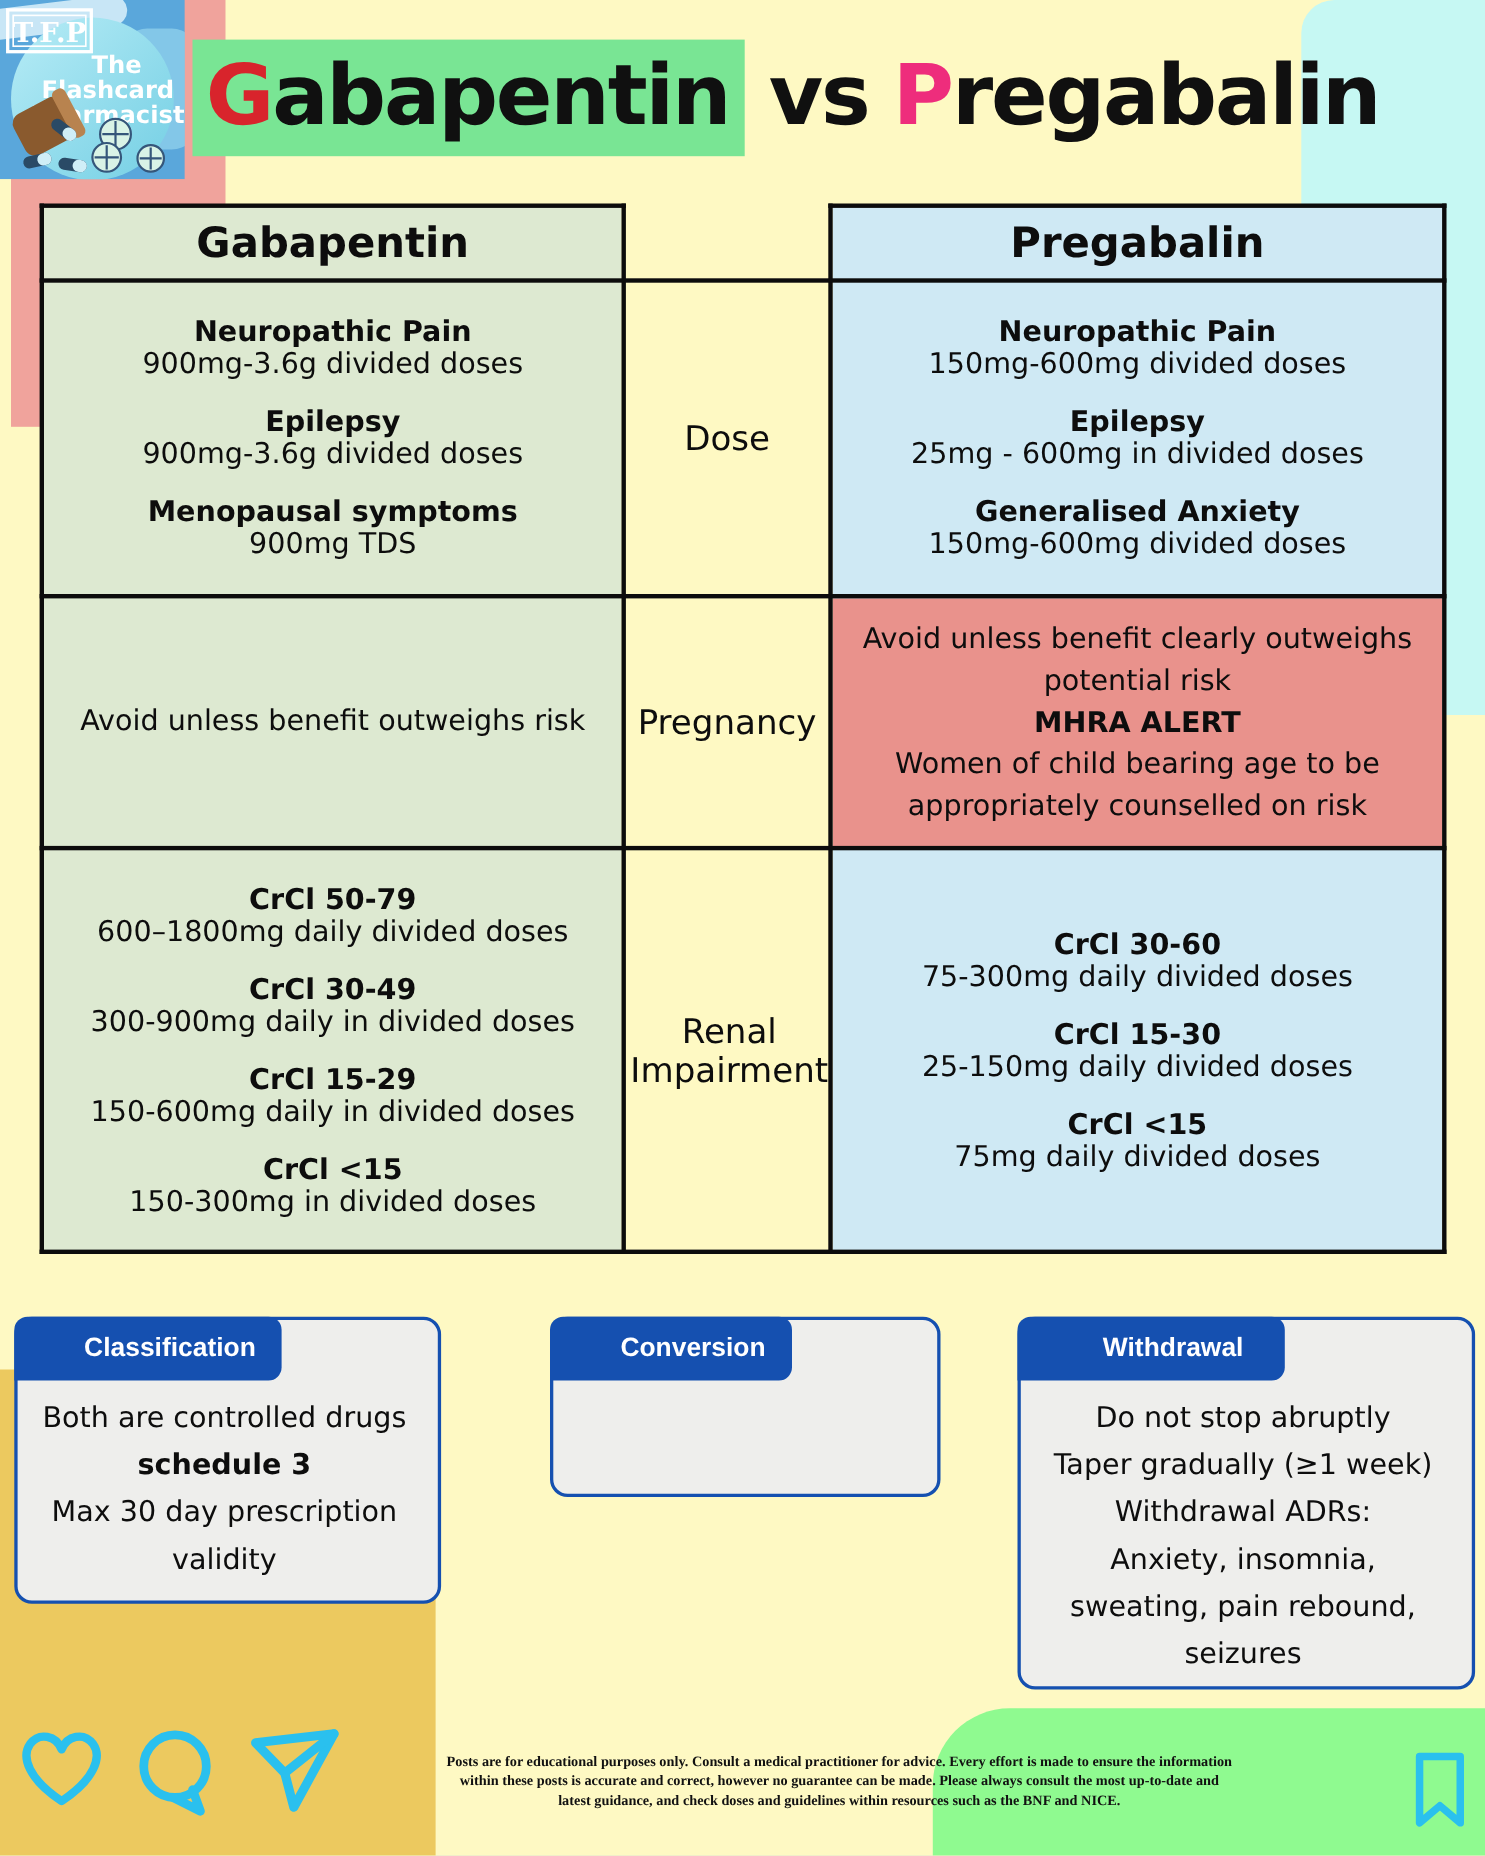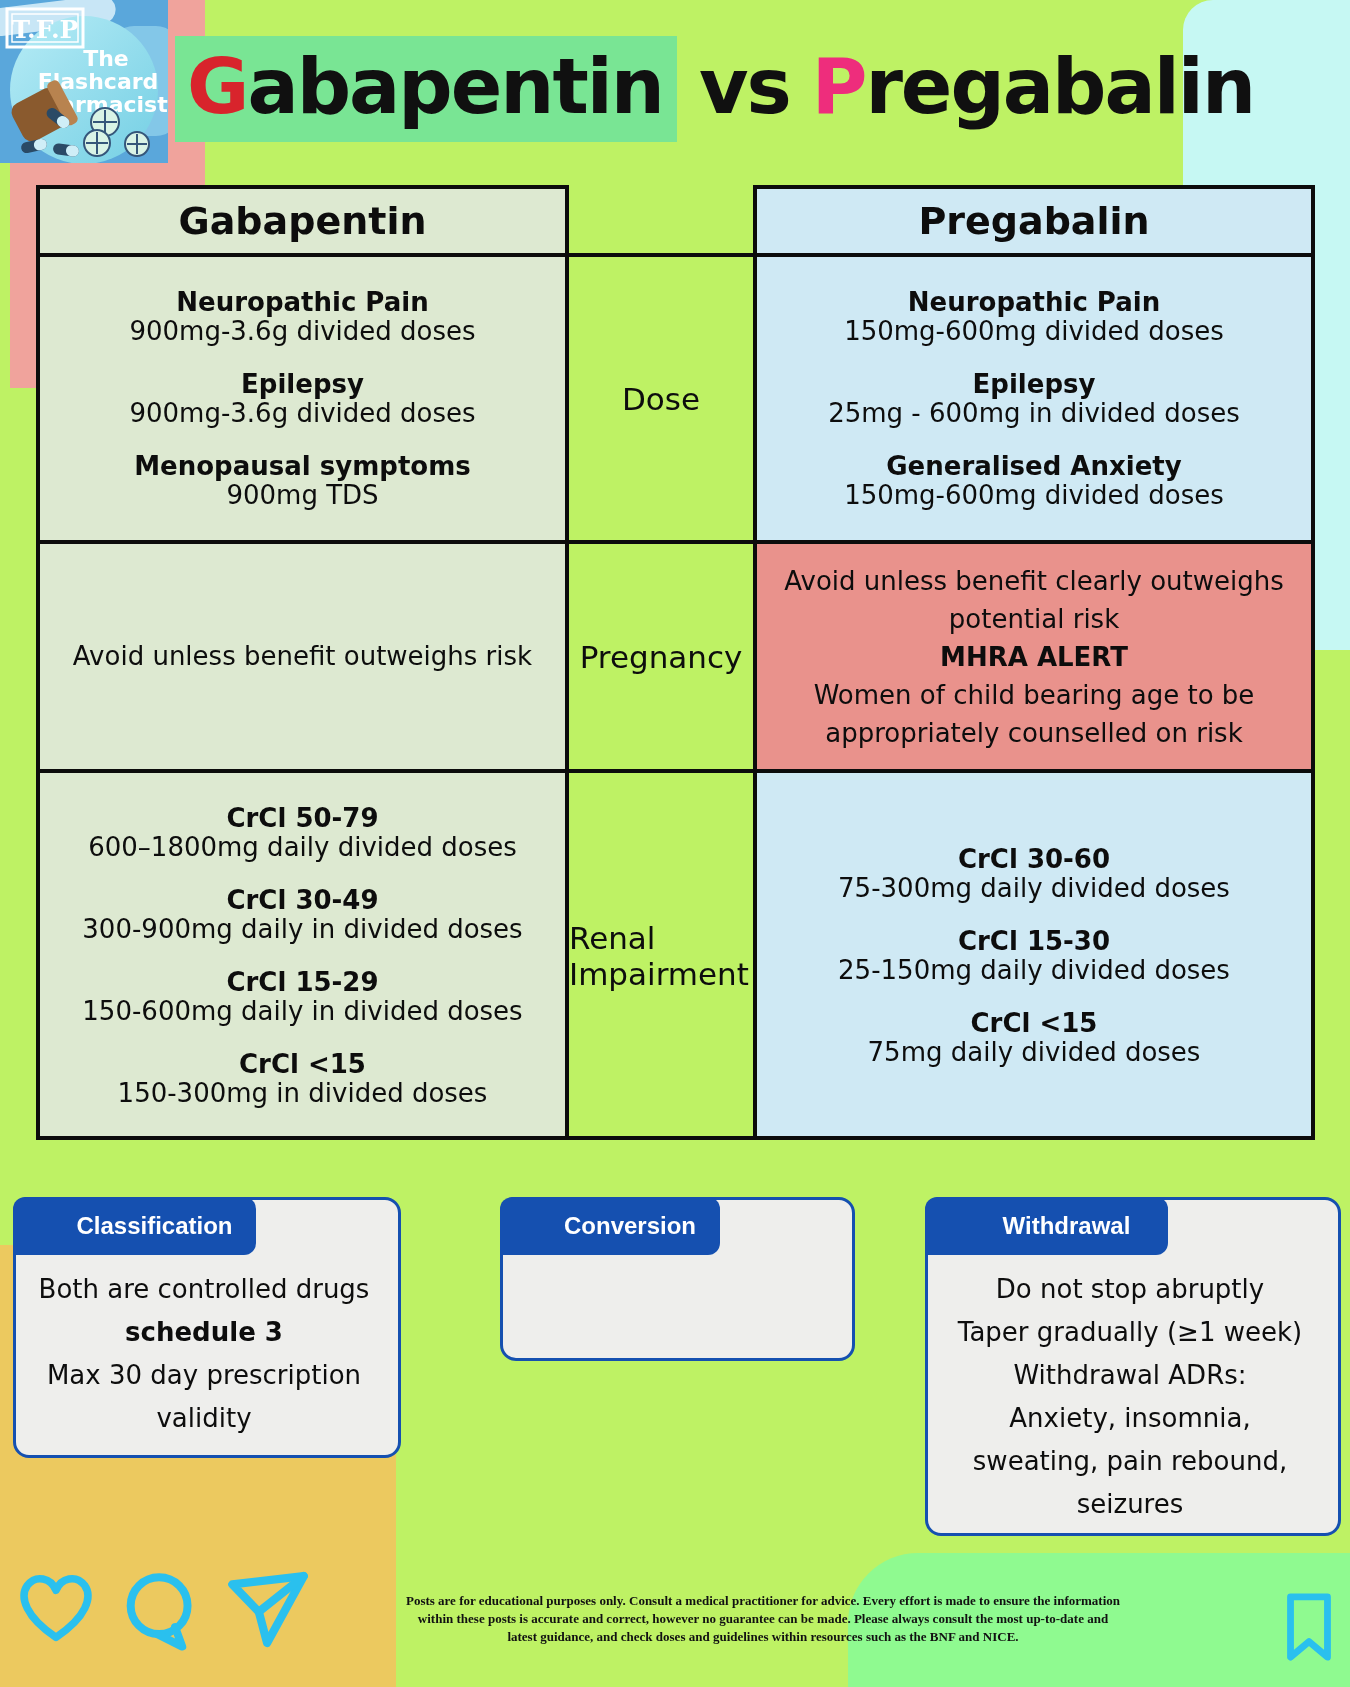--- a/index.html
+++ b/index.html
@@ -1,17 +1,17 @@
 <!DOCTYPE html>
 <html><head>
 <meta charset="utf-8">
 <style>
   html,body{margin:0;padding:0;}
   body{background:#d8d8d6;font-family:"DejaVu Sans",sans-serif;}
-  .canvas{position:relative;width:1350px;height:1687px;background:#bef264;overflow:hidden;margin:0 auto;}
+  .canvas{position:relative;width:1350px;height:1687px;background:#fef9c3;overflow:hidden;margin:0 auto;}
   .abs{position:absolute;}
 
   
   .deco-salmon{left:10px;top:0;width:195px;height:388px;background:#f0a39c;}
   .deco-cyan{left:1183px;top:0;width:167px;height:650px;background:#c6f8f3;border-radius:30px 0 0 30px;}
   .deco-yellow{left:0;top:1245px;width:396px;height:442px;background:#ecc95f;}
   .deco-green{left:848px;top:1553px;width:502px;height:134px;background:#8ffa90;border-radius:70px 0 0 0;}
 
   
   .title-wrap{left:175px;top:36px;height:106px;display:flex;align-items:center;
@@ -33,21 +33,21 @@
   .v2{left:565px;top:185px;width:4px;height:955px;}
   .v3{left:753px;top:185px;width:4px;height:955px;}
   .v4{left:1311px;top:185px;width:4px;height:955px;}
   .htopL{left:36px;top:185px;width:533px;height:4px;}
   .htopR{left:753px;top:185px;width:562px;height:4px;}
   .h1{left:36px;top:253px;width:1279px;height:4px;}
   .h2{left:36px;top:540px;width:1279px;height:4px;}
   .h3{left:36px;top:769px;width:1279px;height:4px;}
   .hbot{left:36px;top:1136px;width:1279px;height:4px;}
 
-  .cellc{display:flex;flex-direction:column;align-items:center;justify-content:center;text-align:left;color:#0d0d0d;}
+  .cellc{display:flex;flex-direction:column;align-items:center;justify-content:center;text-align:center;color:#0d0d0d;}
   .hdr{font-size:38px;font-weight:bold;}
   .hdrL{left:40px;top:189px;width:525px;height:64px;}
   .hdrR{left:757px;top:189px;width:554px;height:64px;}
 
   .doseL{left:40px;top:259px;width:525px;height:279px;}
   .doseM{left:569px;top:259px;width:184px;height:279px;}
   .doseR{left:757px;top:259px;width:554px;height:279px;}
   .pregL{left:40px;top:544px;width:525px;height:225px;}
   .pregM{left:569px;top:544px;width:184px;height:225px;}
   .pregR{left:757px;top:544px;width:554px;height:225px;}

